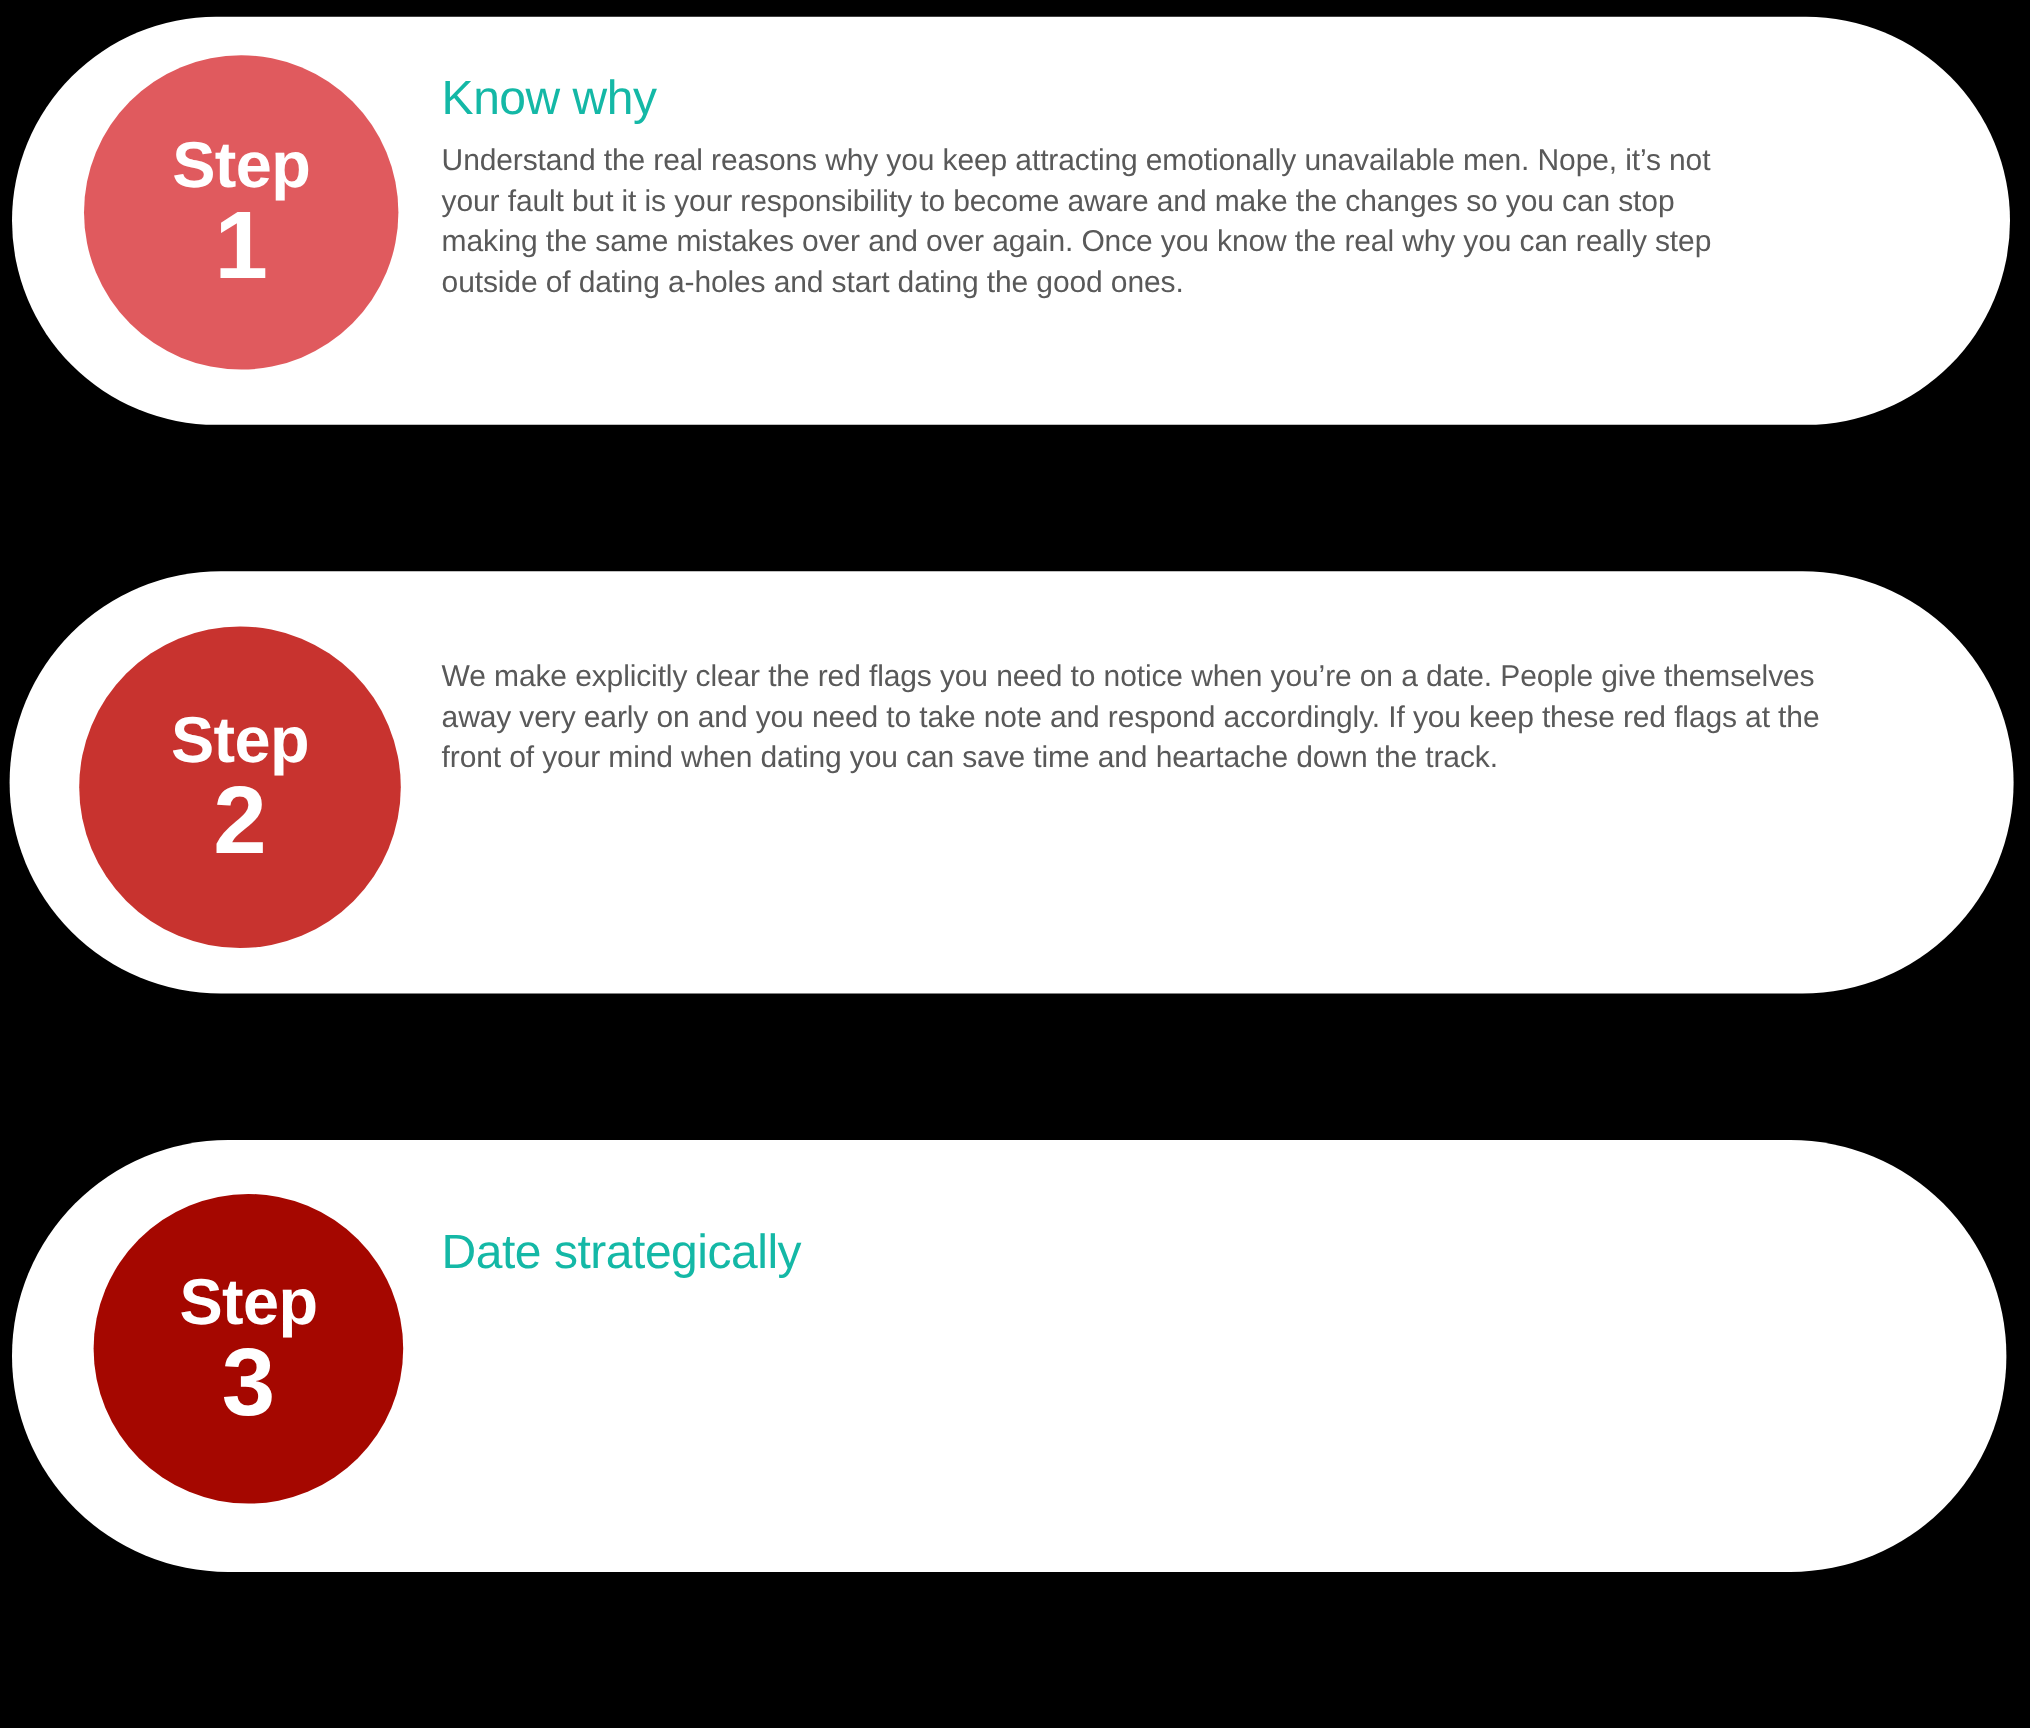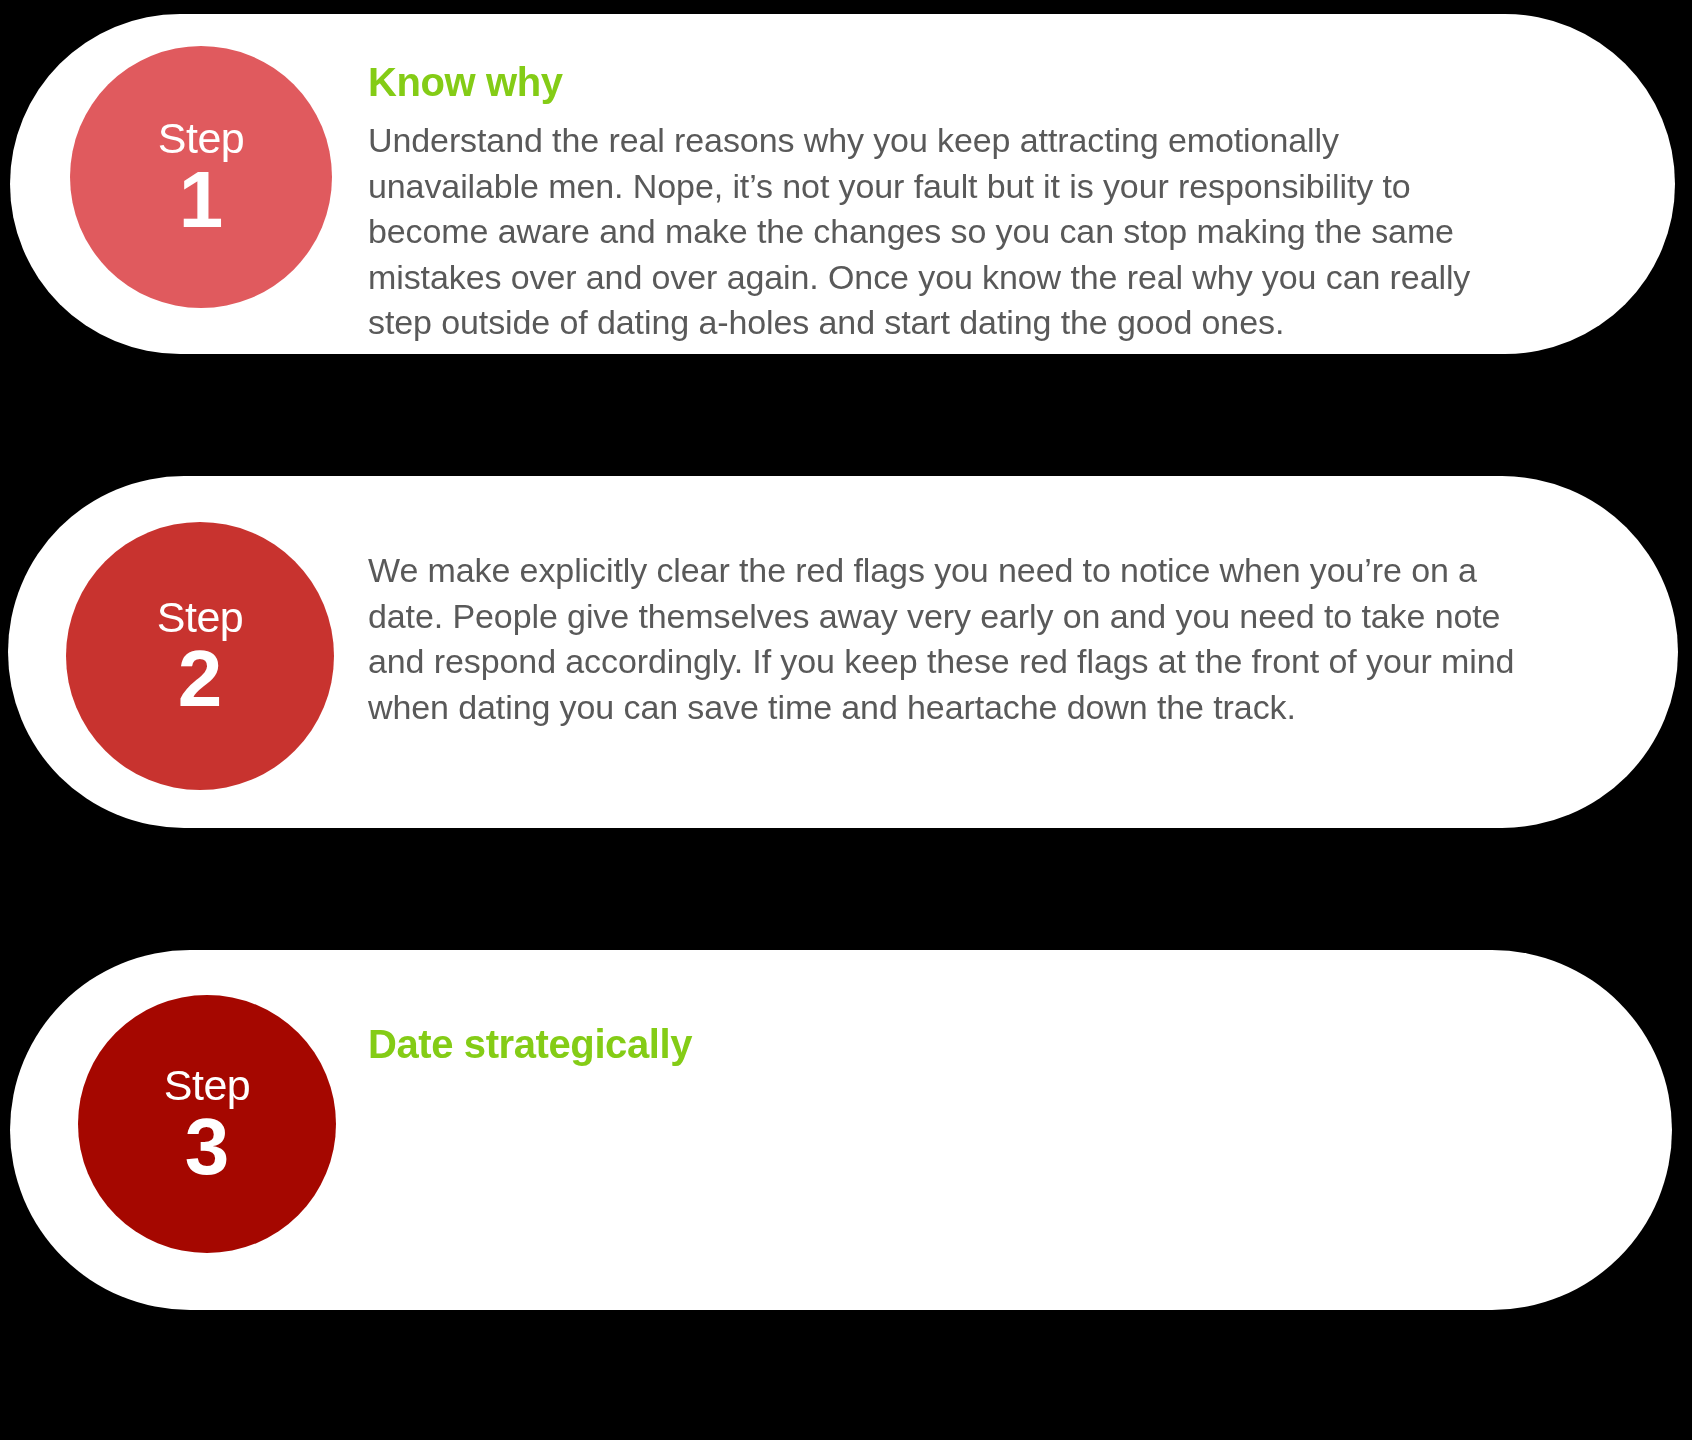--- a/index.html
+++ b/index.html
@@ -43,51 +43,51 @@
     color: #ffffff;
     line-height: 1;
     user-select: none;
   }
 
   #badge-1 { left: 70px;  top: 46px;  width: 262px; height: 262px; }
   #badge-2 { left: 66px;  top: 522px; width: 268px; height: 268px; }
   #badge-3 { left: 78px;  top: 995px; width: 258px; height: 258px; }
 
   .badge-word {
-    font-size: 43px;
-    font-weight: normal;
+    font-size: 54px;
+    font-weight: bold;
     letter-spacing: -0.5px;
     margin-bottom: 2px;
   }
   .badge-num {
     font-size: 80px;
     font-weight: bold;
     line-height: 0.95;
   }
 
   .step-body {
     position: absolute;
   }
 
   #body-1 { left: 368px; top: 60px;  width: 1110px; }
   #body-2 { left: 368px; top: 548px; width: 1160px; }
   #body-3 { left: 368px; top: 1022px; width: 1140px; }
 
   .step-title {
     margin: 0 0 14px 0;
     font-size: 40px;
-    font-weight: bold;
-    color: #84cc16;
+    font-weight: normal;
+    color: #14b8a6;
     letter-spacing: -0.4px;
     line-height: 1.1;
   }
 
   .step-text {
     margin: 0;
-    font-size: 34px;
+    font-size: 25px;
     line-height: 1.34;
     color: #595959;
     letter-spacing: -0.1px;
   }
 </style>
 </head>
 <body style="background: rgb(0, 0, 0);">
 
 <div class="steps-wrap">
 

